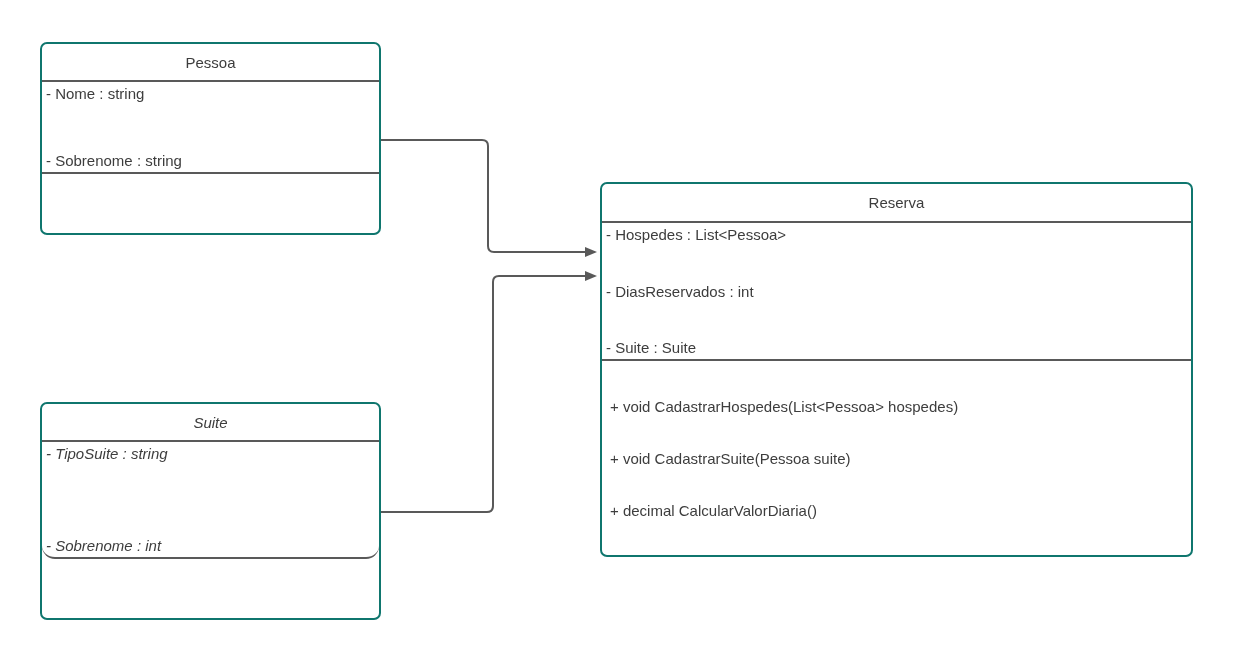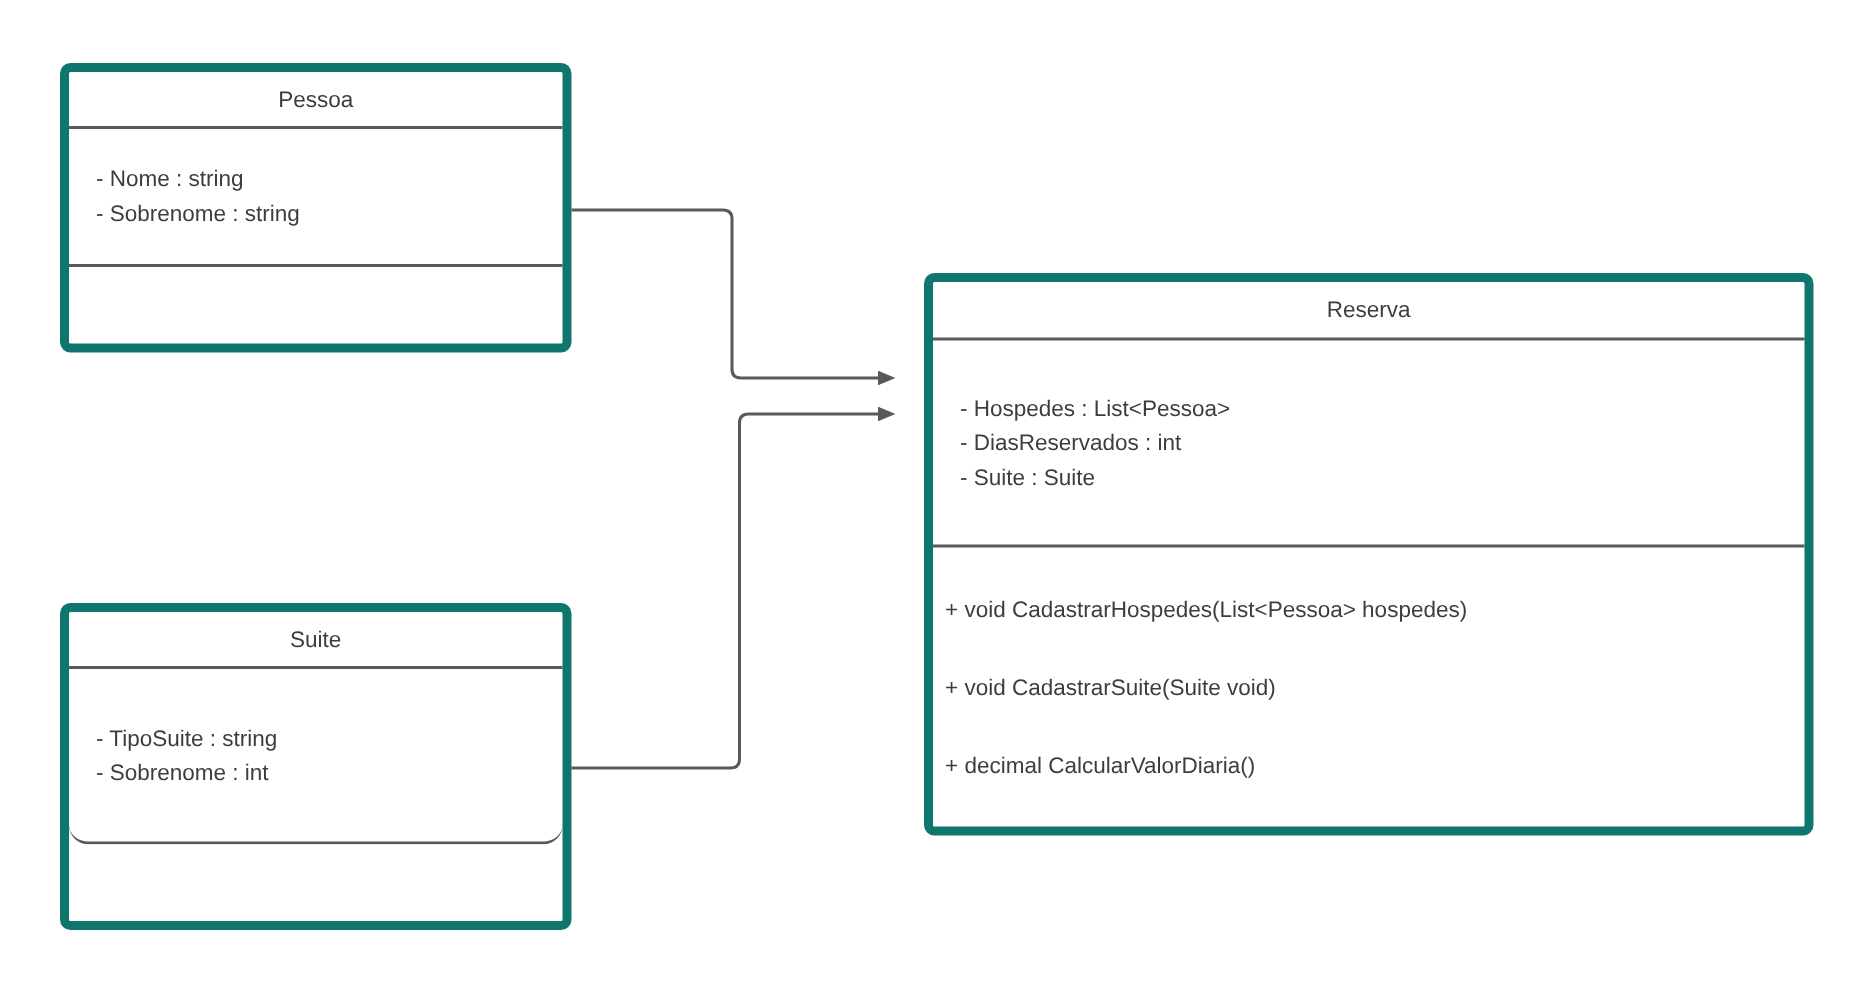--- a/index.html
+++ b/index.html
@@ -21,21 +21,21 @@
     top: 0;
     width: 1234px;
     height: 664px;
     pointer-events: none;
   }
   .connector-layer path { pointer-events: stroke; }
   .uml-class {
     position: absolute;
     box-sizing: border-box;
     background: #ffffff;
-    border: 6px solid #0f766e;
+    border: 2px solid #0f766e;
     border-radius: 7px;
     display: flex;
     flex-direction: column;
     color: #3d3d3d;
     font-size: 15px;
   }
   .uml-title {
     box-sizing: border-box;
     border-bottom: 2px solid #595959;
     display: flex;
@@ -43,22 +43,22 @@
     justify-content: center;
     flex: 0 0 auto;
     font-size: 15px;
     color: #3d3d3d;
   }
   .uml-attrs {
     box-sizing: border-box;
     border-bottom: 2px solid #595959;
     display: flex;
     flex-direction: column;
-    justify-content: center;
-    padding: 0 18px;
+    justify-content: space-between;
+    padding: 0 4px;
     flex: 0 0 auto;
   }
   .uml-methods {
     box-sizing: border-box;
     display: flex;
     flex-direction: column;
     justify-content: center;
     padding: 12px 8px;
     flex: 1 1 auto;
   }
@@ -67,25 +67,25 @@
     white-space: nowrap;
     color: #3d3d3d;
   }
   .uml-methods .uml-row { margin: 14.5px 0; }
 
   
   .box-pessoa  { left: 40px;  top: 42px;  width: 341px; height: 193px; }
   .box-pessoa  .uml-title { height: 38px; }
   .box-pessoa  .uml-attrs { height: 92px; }
 
-  .box-suite   { left: 40px;  top: 402px; width: 341px; height: 218px; }
+  .box-suite   { left: 40px;  top: 402px; width: 341px; height: 218px; font-style: italic; }
   .box-suite   .uml-title { height: 38px; }
   .box-suite   .uml-attrs { height: 117px; border-radius: 13px; }
 
-  .box-reserva { left: 600px; top: 182px; width: 593px; height: 375px; margin-left: 16px; }
+  .box-reserva { left: 600px; top: 182px; width: 593px; height: 375px; }
   .box-reserva .uml-title { height: 39px; }
   .box-reserva .uml-attrs { height: 138px; }
 </style>
 </head>
 <body>
 
 <div class="canvas">
 
   <svg class="connector-layer" width="1234" height="664" viewBox="0 0 1234 664" xmlns="http://www.w3.org/2000/svg">
     <defs>
@@ -117,18 +117,18 @@
 
   <div class="uml-class box-reserva">
     <div class="uml-title">Reserva</div>
     <div class="uml-attrs">
       <div class="uml-row">- Hospedes : List&lt;Pessoa&gt;</div>
       <div class="uml-row">- DiasReservados : int</div>
       <div class="uml-row">- Suite : Suite</div>
     </div>
     <div class="uml-methods">
       <div class="uml-row">+ void CadastrarHospedes(List&lt;Pessoa&gt; hospedes)</div>
-      <div class="uml-row">+ void CadastrarSuite(Suite void)</div>
+      <div class="uml-row">+ void CadastrarSuite(Pessoa suite)</div>
       <div class="uml-row">+ decimal CalcularValorDiaria()</div>
     </div>
   </div>
 
 </div>
 
 </body></html>

